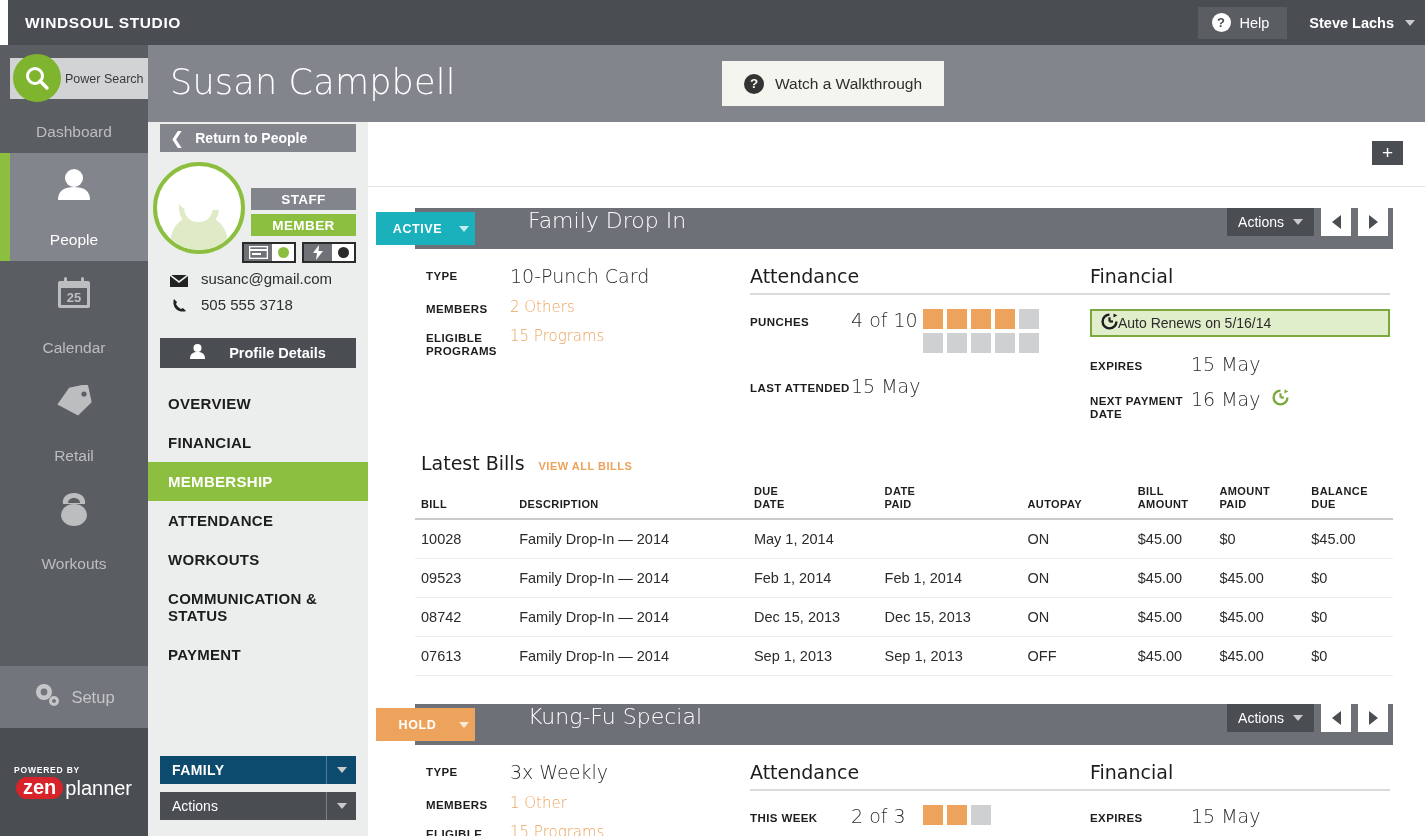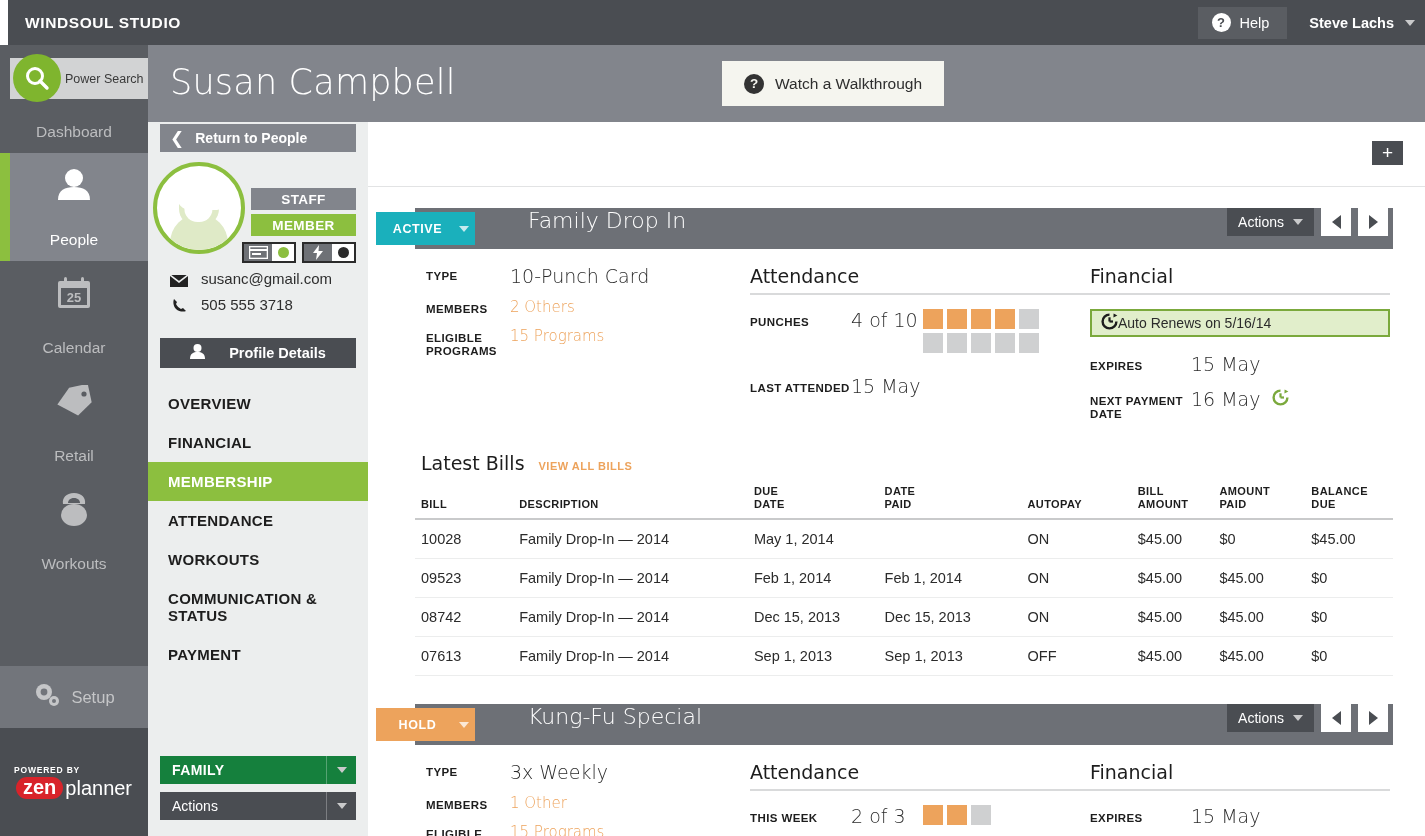--- a/index.html
+++ b/index.html
@@ -202,21 +202,21 @@
   .panel-foot { position: absolute; bottom: 8px; left: 12px; width: 196px; }
   .drop {
     display: flex; align-items: center; height: 28px; margin-bottom: 8px;
     color: #ffffff; cursor: pointer;
   }
   .drop-main { flex: 1; padding-left: 12px; font-size: 14px; display: flex; align-items: center; }
   .drop-arrow {
     width: 30px; height: 100%; display: flex; align-items: center; justify-content: center;
     border-left: 1px solid rgba(255,255,255,0.28);
   }
-  .drop.family { background: #15803d; }
+  .drop.family { background: #0c4a6e; }
   .drop.family .drop-main { font-weight: bold; letter-spacing: 0.4px; }
   .drop.actions { background: #4a4d52; }
 
   
   .main {
     position: absolute; top: 122px; left: 368px; width: 1057px; height: 714px;
     background: #ffffff; overflow: hidden;
   }
   .add-bar { position: relative; height: 64px; }
   .add-btn {

